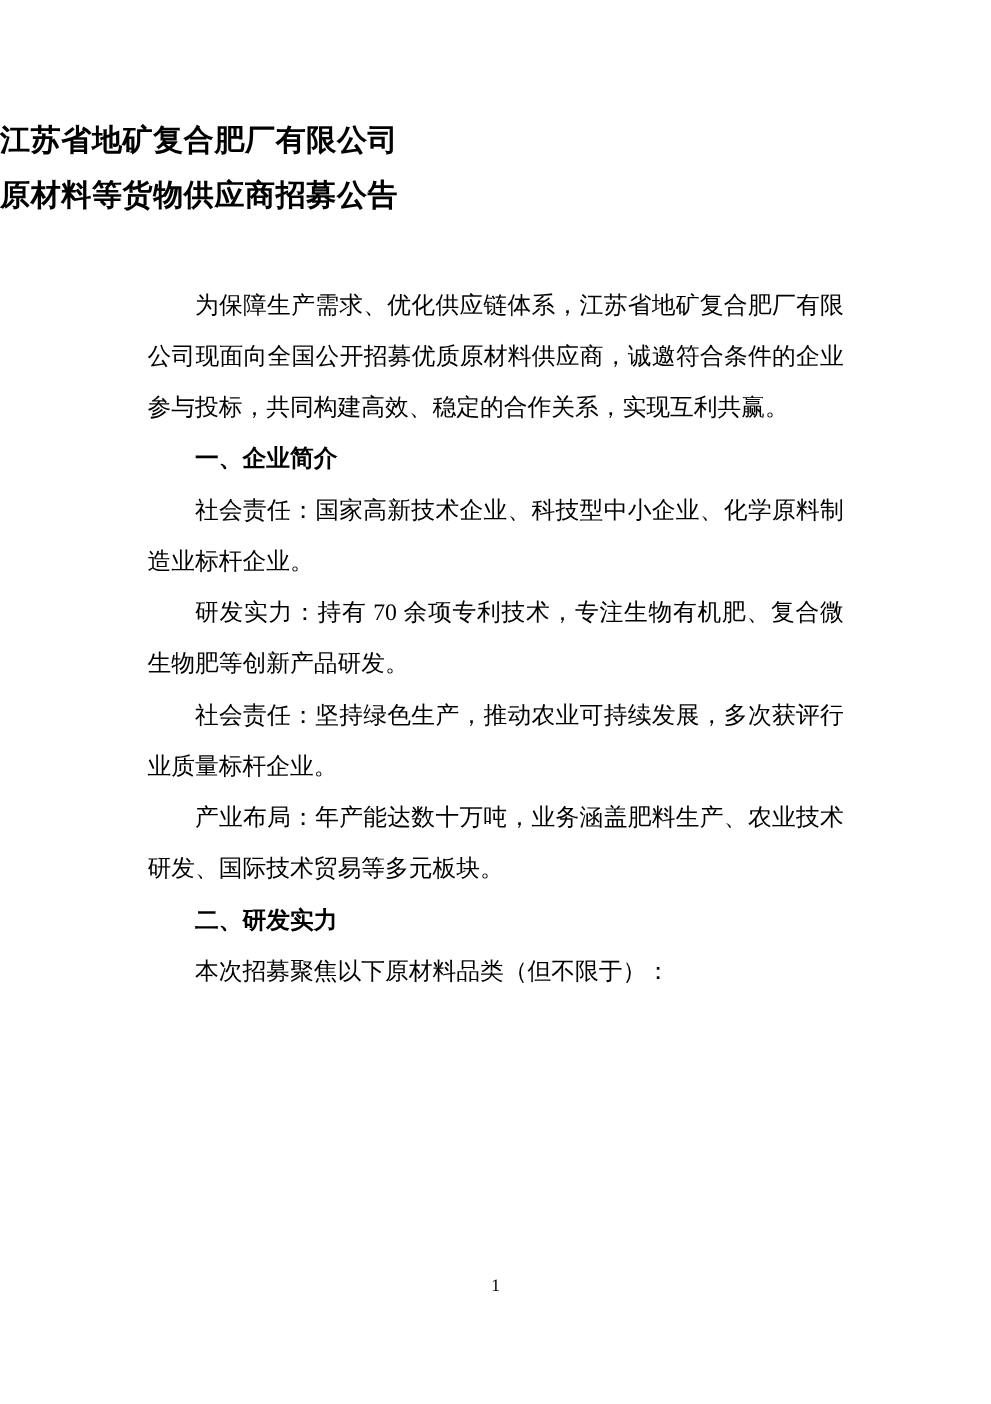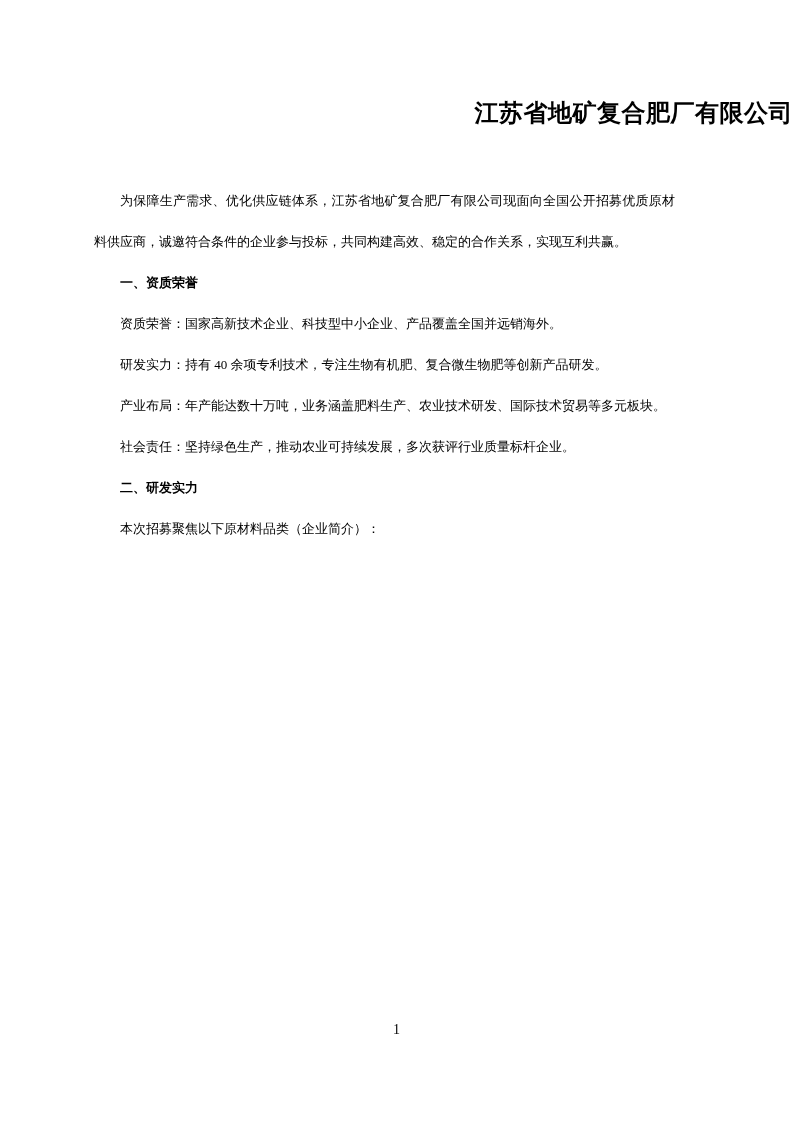--- a/index.html
+++ b/index.html
@@ -12,32 +12,32 @@
     width: 793px;
     height: 1123px;
     background: #ffffff;
     color: #000000;
     font-family: "Liberation Serif", "DejaVu Serif", serif;
     overflow: hidden;
     box-sizing: border-box;
   }
   .doc-title {
     padding-top: 91px;
-    text-align: right;
+    text-align: left;
     font-weight: bold;
     font-size: 24px;
     line-height: 44px;
     letter-spacing: 0.5px;
   }
   .doc-title .title-line {
     white-space: nowrap;
   }
   .content {
-    margin: 45px 118px 0 94px;
-    font-size: 13px;
+    margin: 45px 118px 0 118px;
+    font-size: 19px;
     line-height: 41px;
     text-align: justify;
   }
   .content p {
     margin: 0;
     padding: 0;
     text-indent: 2em;
   }
   .content p.heading {
     font-weight: bold;
@@ -52,28 +52,29 @@
     line-height: 18px;
   }
 </style>
 </head>
 <body>
 
 <div class="page">
 
   <div class="doc-title">
     <div class="title-line">江苏省地矿复合肥厂有限公司</div>
+    <div class="title-line">原材料等货物供应商招募公告</div>
   </div>
 
   <div class="content">
       <p>为保障生产需求、优化供应链体系，江苏省地矿复合肥厂有限公司现面向全国公开招募优质原材料供应商，诚邀符合条件的企业参与投标，共同构建高效、稳定的合作关系，实现互利共赢。</p>
-      <p class="heading">一、资质荣誉</p>
-      <p>资质荣誉：国家高新技术企业、科技型中小企业、产品覆盖全国并远销海外。</p>
-      <p>研发实力：持有 40 余项专利技术，专注生物有机肥、复合微生物肥等创新产品研发。</p>
+      <p class="heading">一、企业简介</p>
+      <p>社会责任：国家高新技术企业、科技型中小企业、化学原料制造业标杆企业。</p>
+      <p>研发实力：持有 70 余项专利技术，专注生物有机肥、复合微生物肥等创新产品研发。</p>
+      <p>社会责任：坚持绿色生产，推动农业可持续发展，多次获评行业质量标杆企业。</p>
       <p>产业布局：年产能达数十万吨，业务涵盖肥料生产、农业技术研发、国际技术贸易等多元板块。</p>
-      <p>社会责任：坚持绿色生产，推动农业可持续发展，多次获评行业质量标杆企业。</p>
       <p class="heading">二、研发实力</p>
-      <p>本次招募聚焦以下原材料品类（企业简介）：</p>
+      <p>本次招募聚焦以下原材料品类（但不限于）：</p>
     </div>
 
   <div class="page-number">1</div>
 
 </div>
 
 </body></html>

